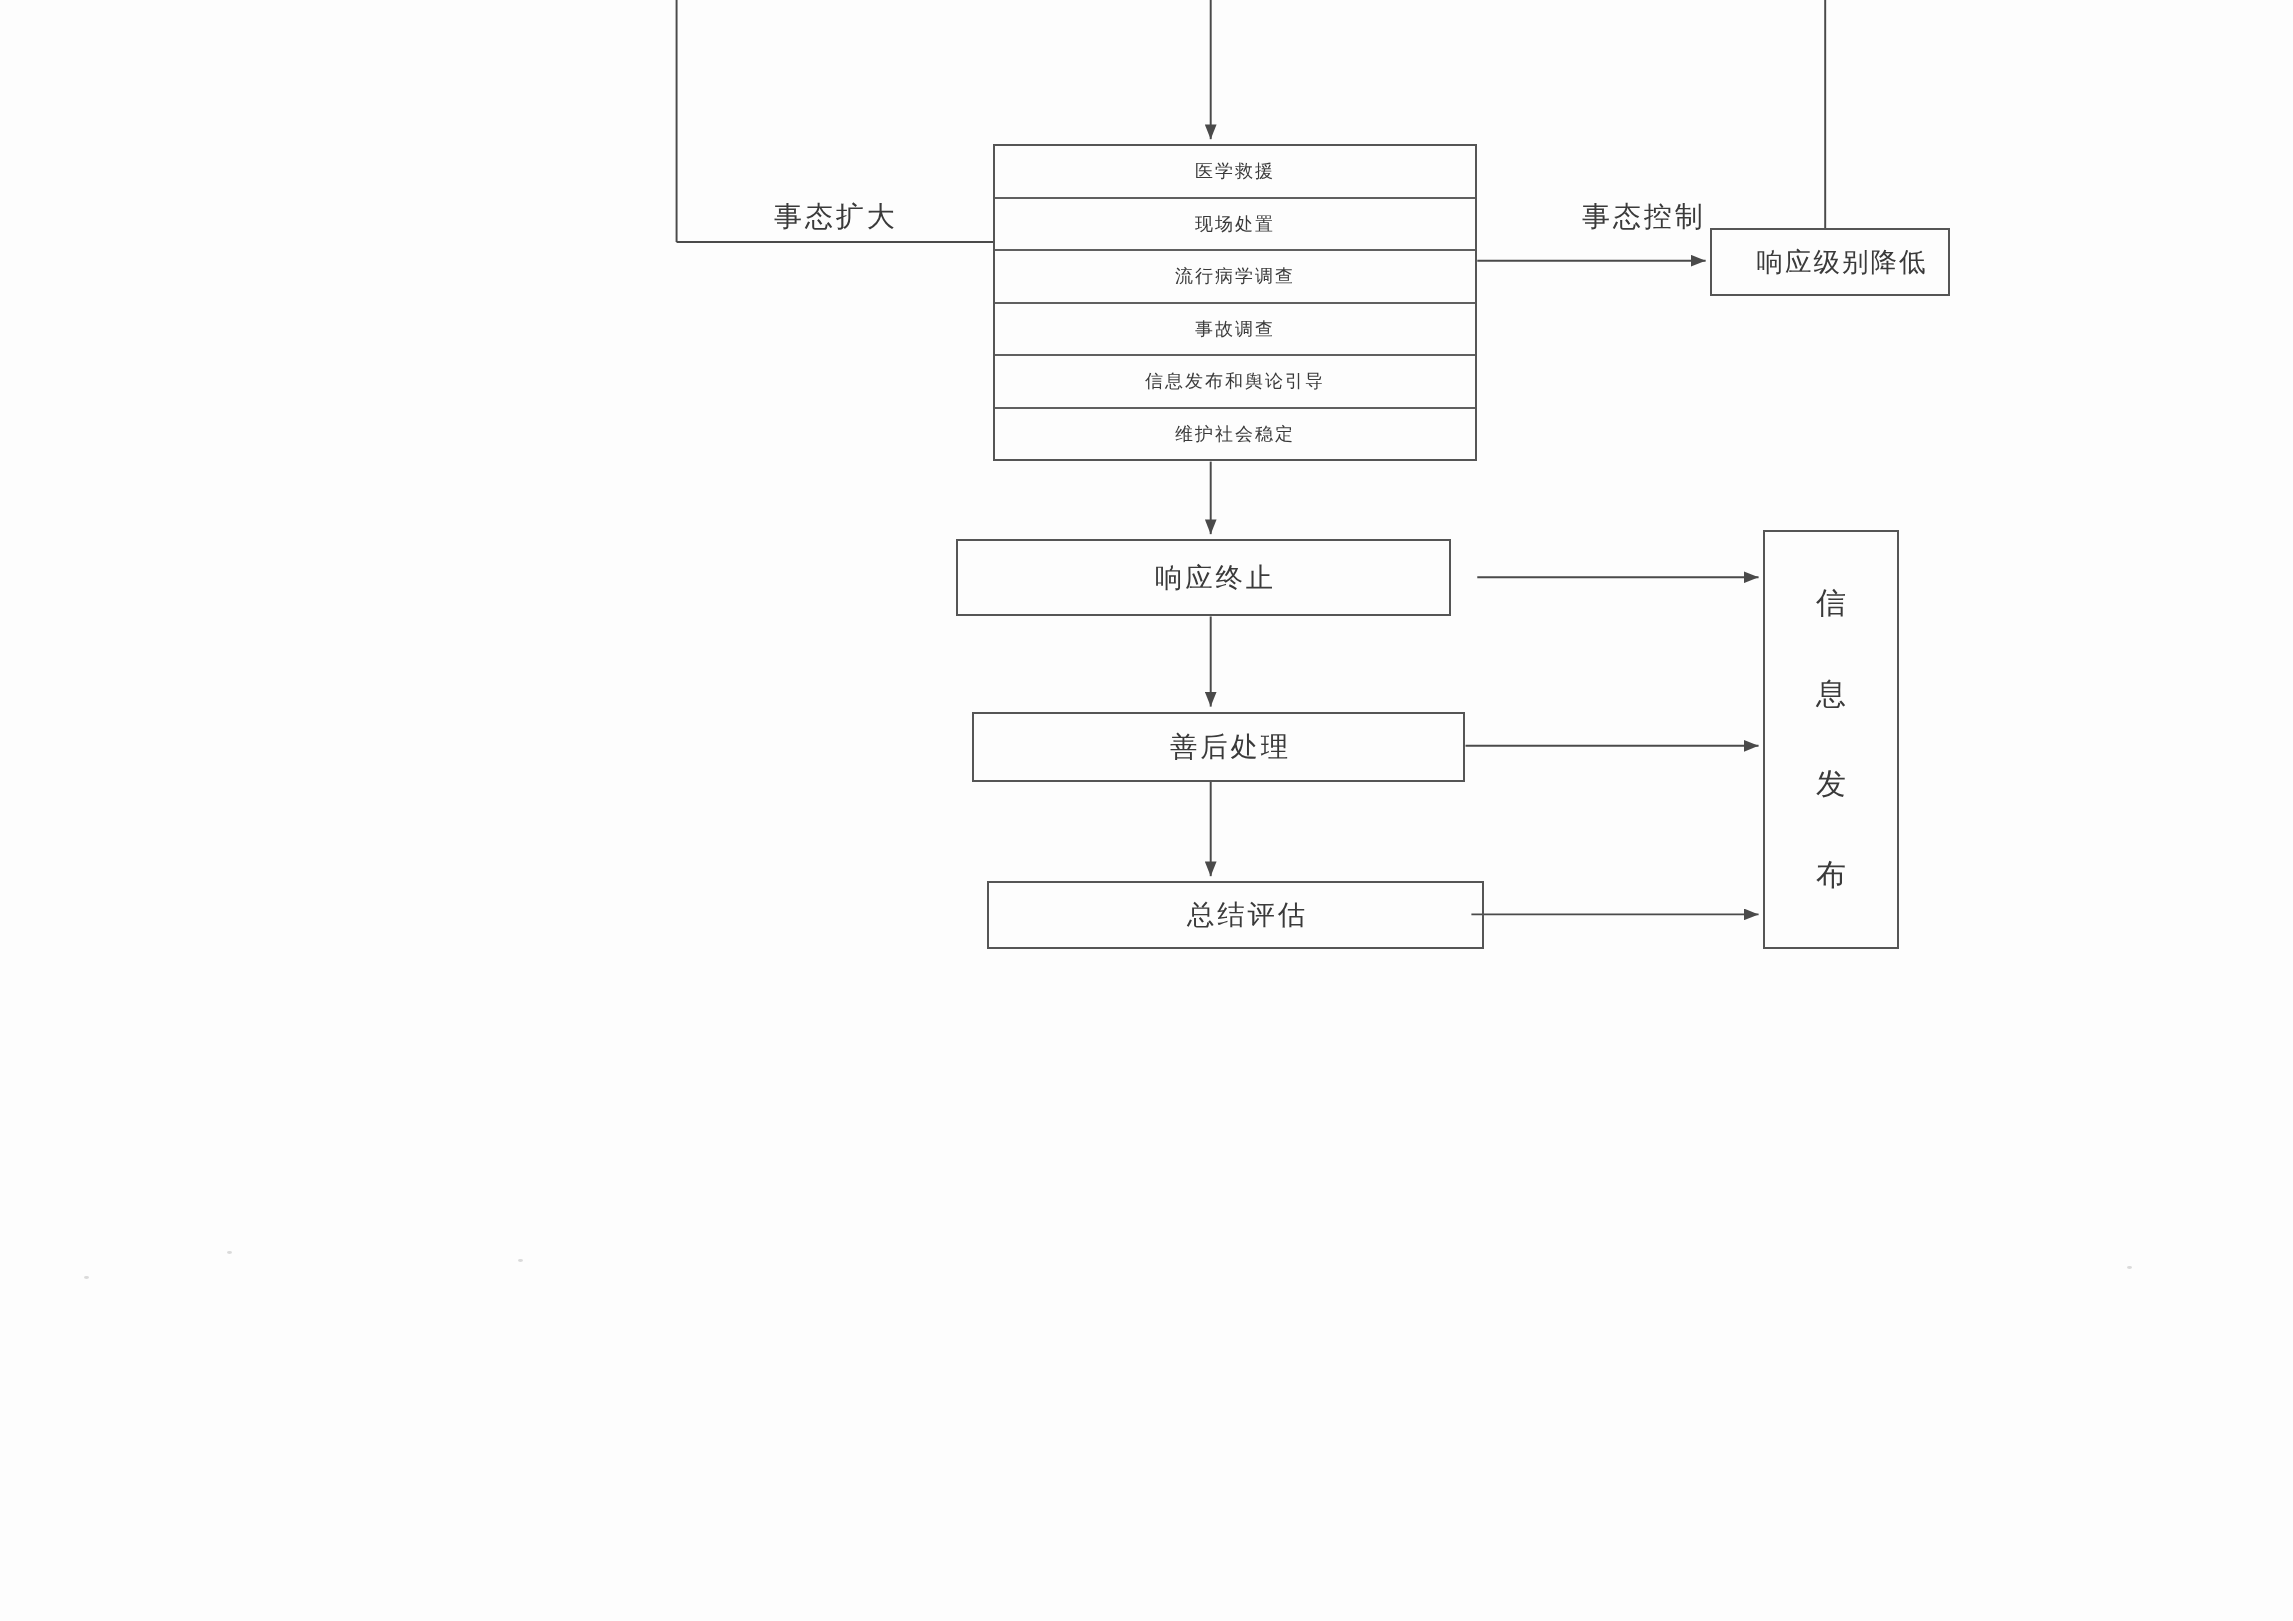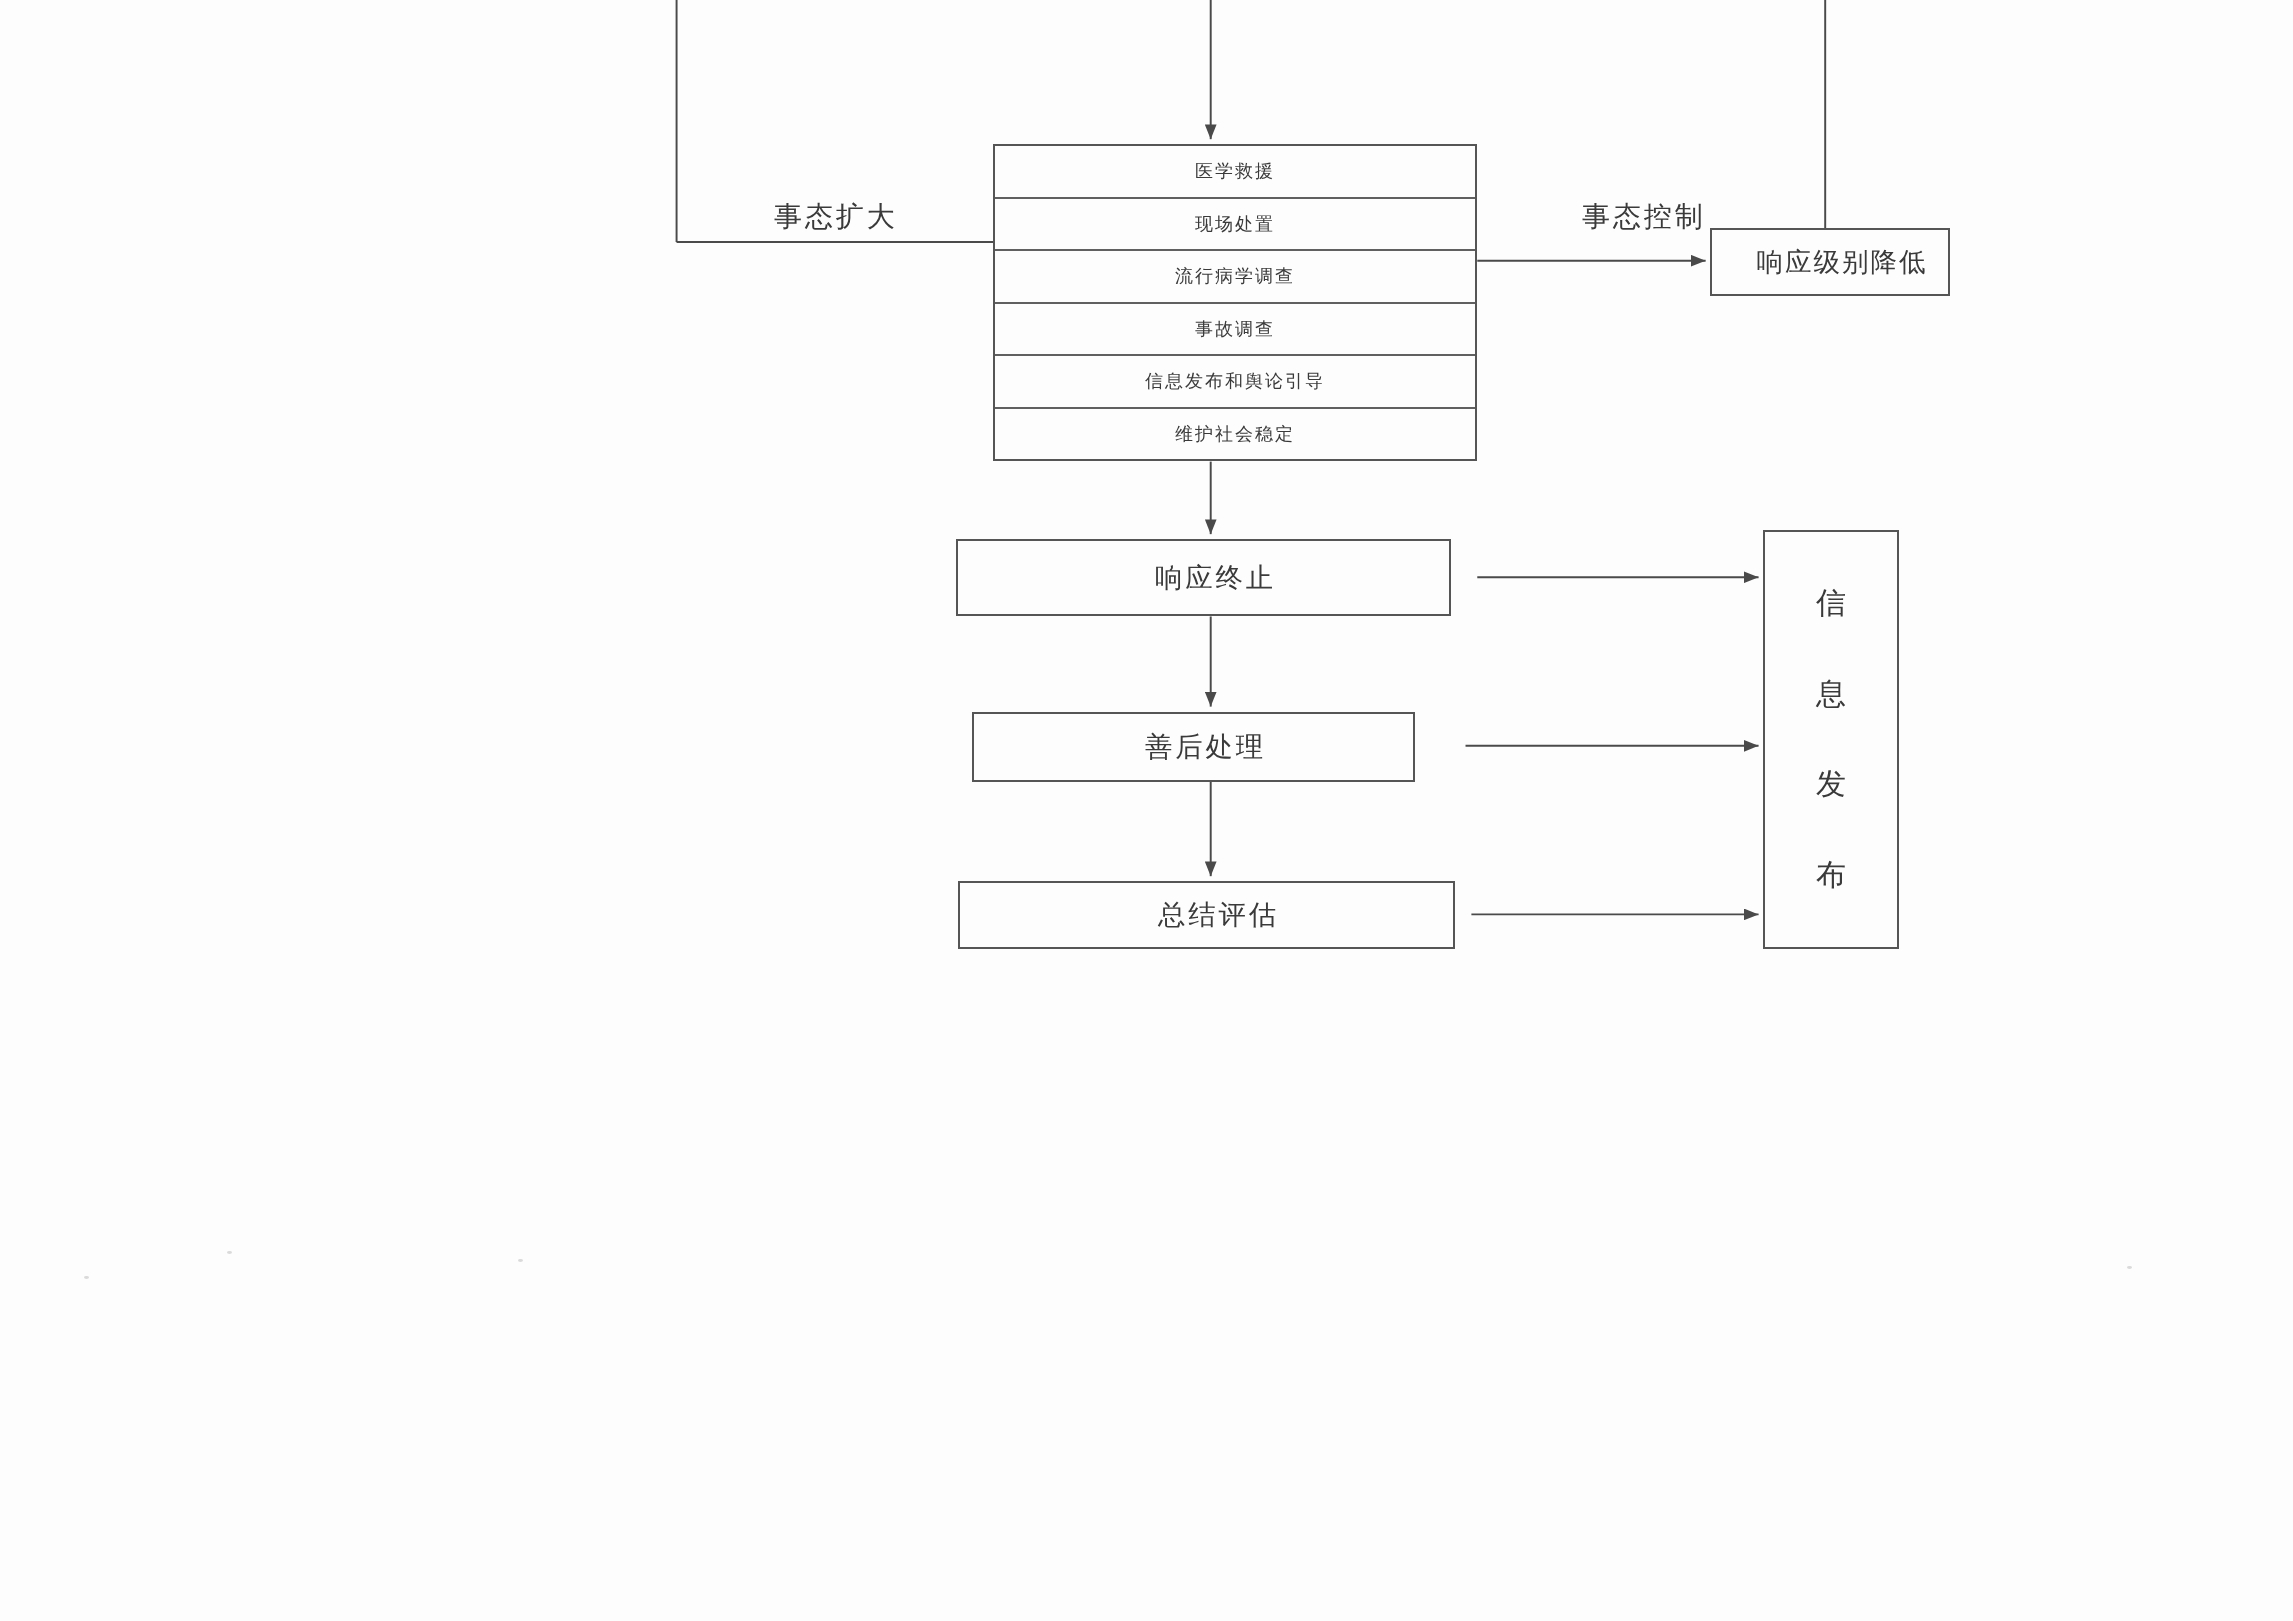--- a/index.html
+++ b/index.html
@@ -38,22 +38,22 @@
   }
   .process-row {
     flex:1;
     display:flex; align-items:center; justify-content:center;
     font-size:18px; letter-spacing:2px;
     border-bottom:2px solid #606060;
   }
   .process-row:last-child { border-bottom:none;border-radius:9px; }
   #response-lower-box { left:1710px; top:228px; width:240px; height:68px; font-size:26.5px; letter-spacing:2px; }
   #termination-box { left:956px; top:539px; width:495px; height:77px; }
-  #aftermath-box   { left:972px;  top:712px; width:443px; height:70px; }
-  #evaluation-box  { left:958px;  top:881px; width:497px; height:68px; }
+  #aftermath-box   { left:972px;  top:712px; width:493px; height:70px; }
+  #evaluation-box  { left:987px;  top:881px; width:497px; height:68px; }
   #info-box {
     position:absolute;
     left:1763px; top:530px; width:136px; height:419px;
     border:2px solid #555555;
     display:flex; flex-direction:column;
     align-items:center; justify-content:space-between;
     padding:51px 0;
     font-size:30px;
     color:#3a3a3a;
   }

